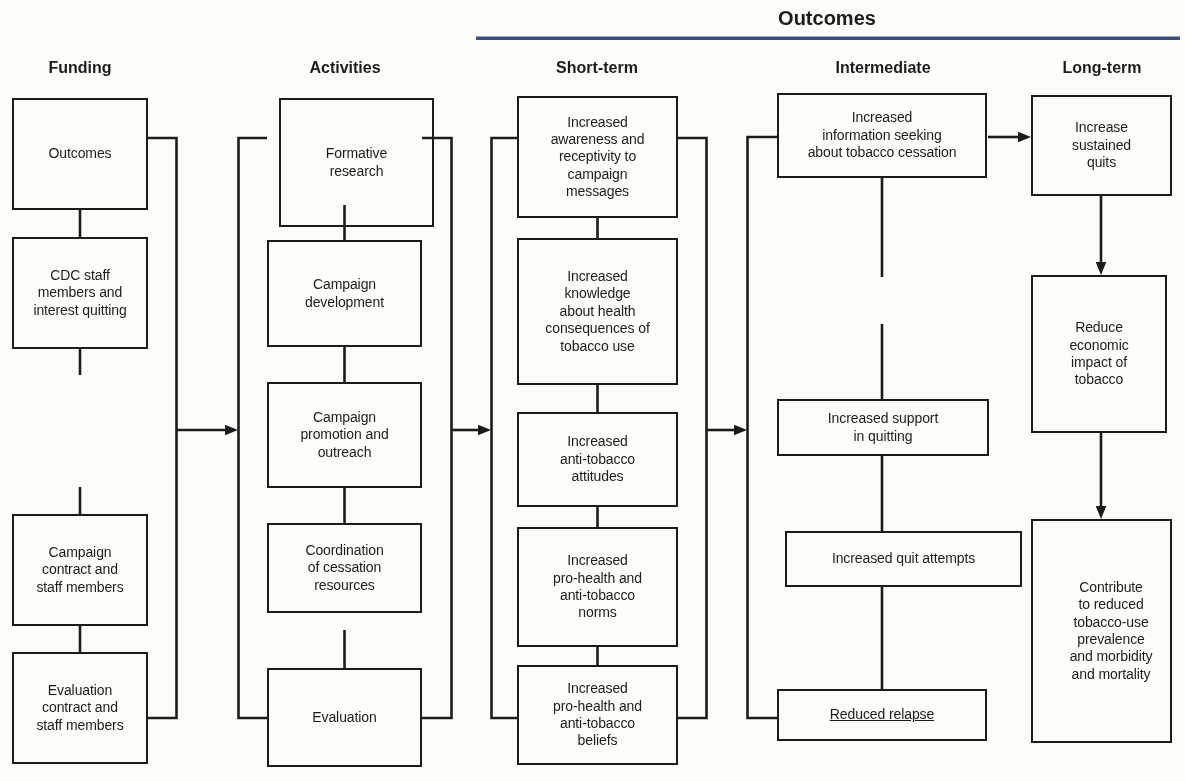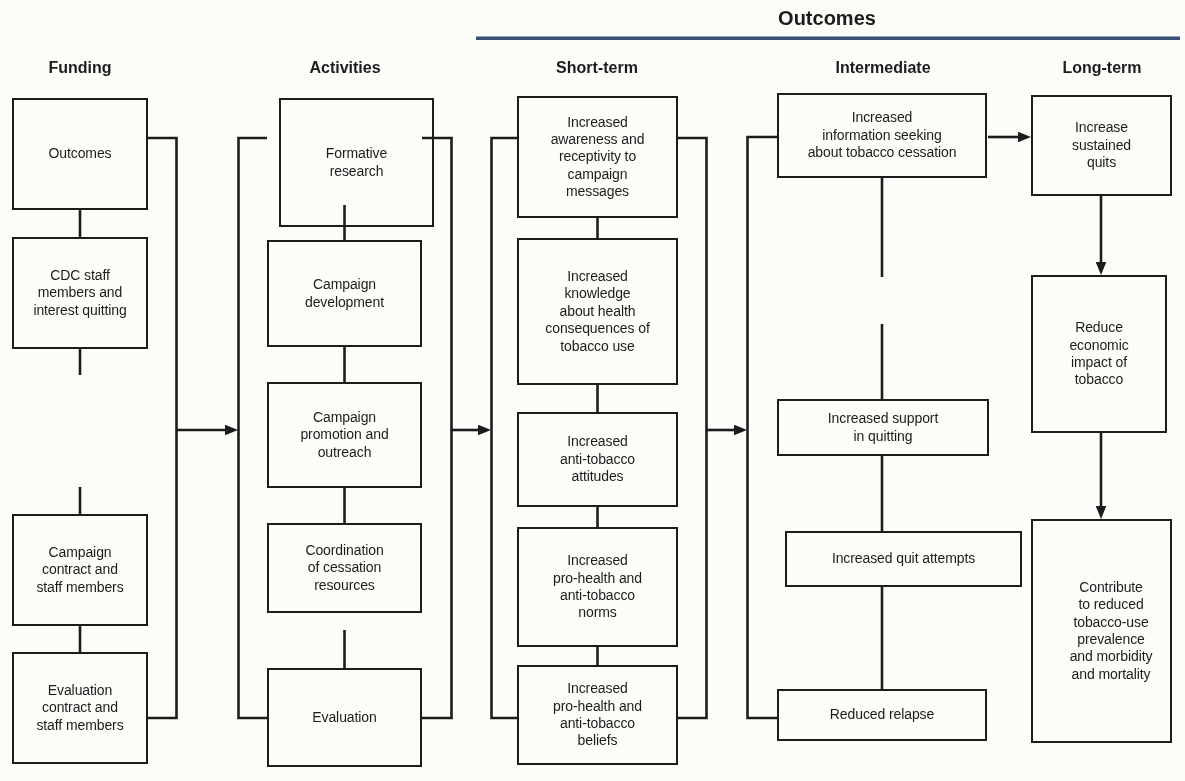--- a/index.html
+++ b/index.html
@@ -154,21 +154,21 @@
 pro-health and
 anti-tobacco
 beliefs</div>
 
   <div class="box" style="left:777px;top:93px;width:210px;height:85px;">Increased
 information seeking
 about tobacco cessation</div>
   <div class="box" style="left:777px;top:399px;width:212px;height:57px;">Increased support
 in quitting</div>
   <div class="box" style="left:777px;top:531px;width:237px;height:56px;margin-left:8px;">Increased quit attempts</div>
-  <div class="box" style="left:777px;top:689px;width:210px;height:52px;">Reduced relapse</div>
+  <div class="box" style="left:777px;top:689px;width:210px;height:52px;text-decoration:underline;">Reduced relapse</div>
 
   <div class="box" style="left:1031px;top:95px;width:141px;height:101px;">Increase
 sustained
 quits</div>
   <div class="box" style="left:1031px;top:275px;width:136px;height:158px;">Reduce
 economic
 impact of
 tobacco</div>
   <div class="box" style="left:1031px;top:519px;width:141px;height:224px;padding-left:19px;">Contribute
 to reduced

